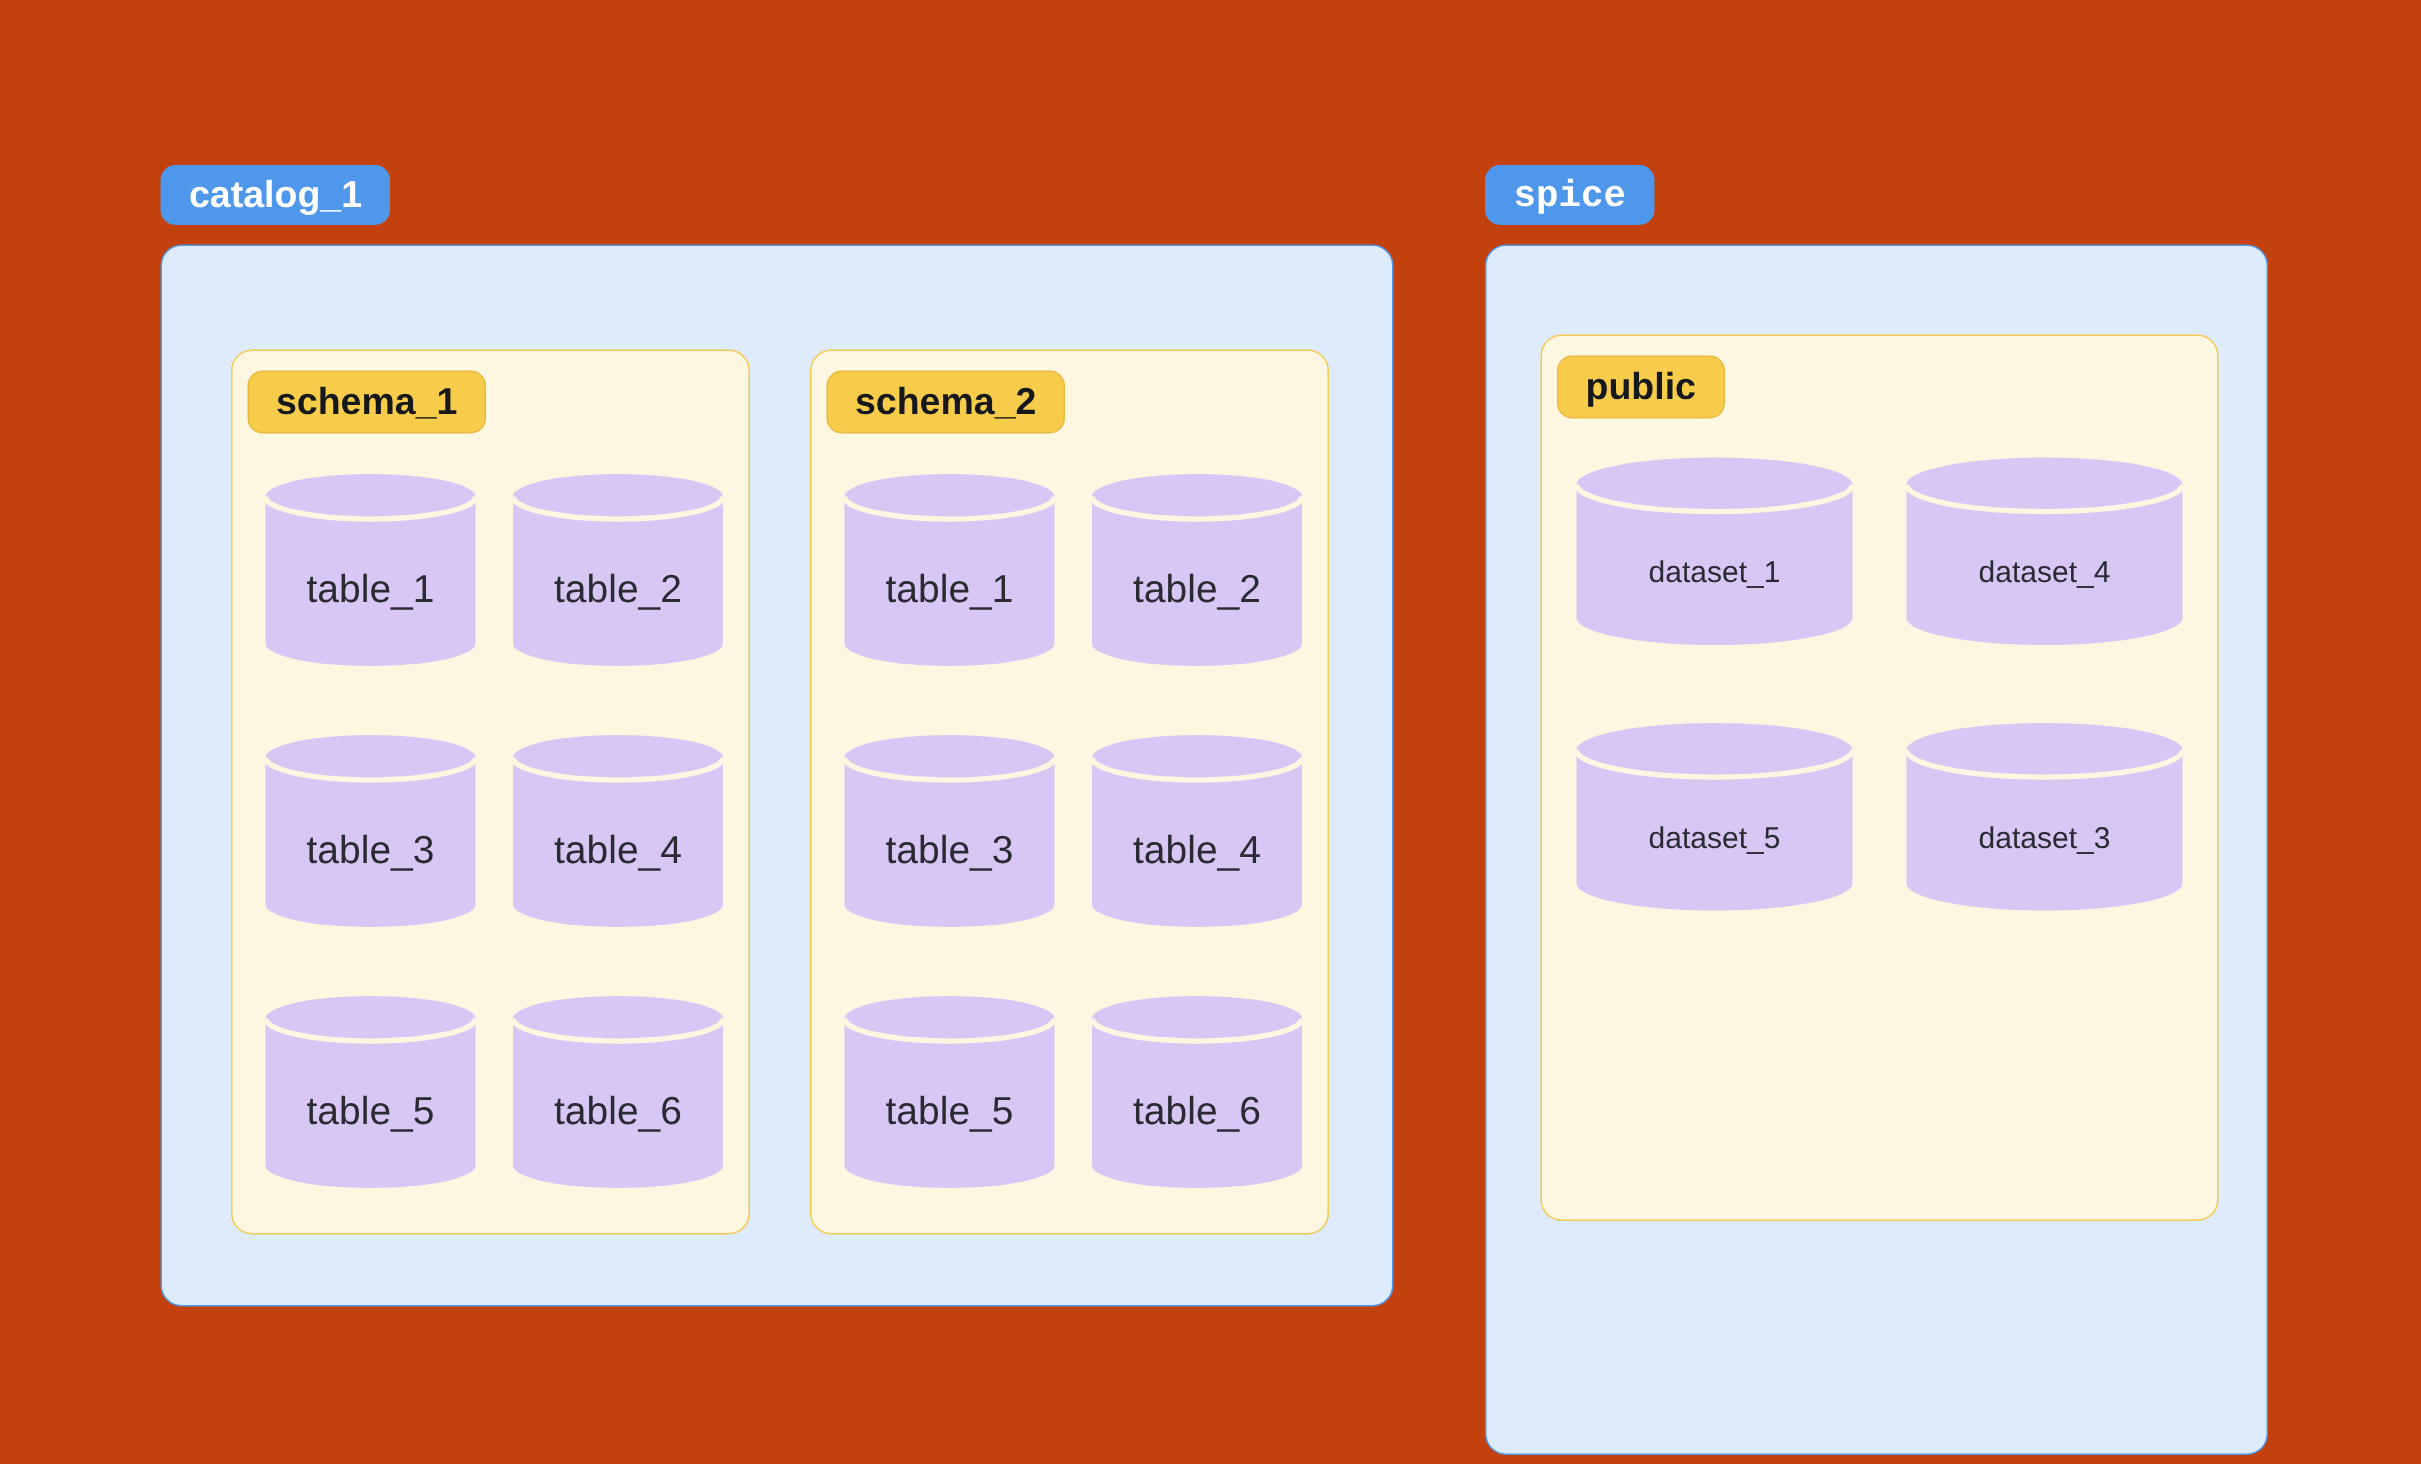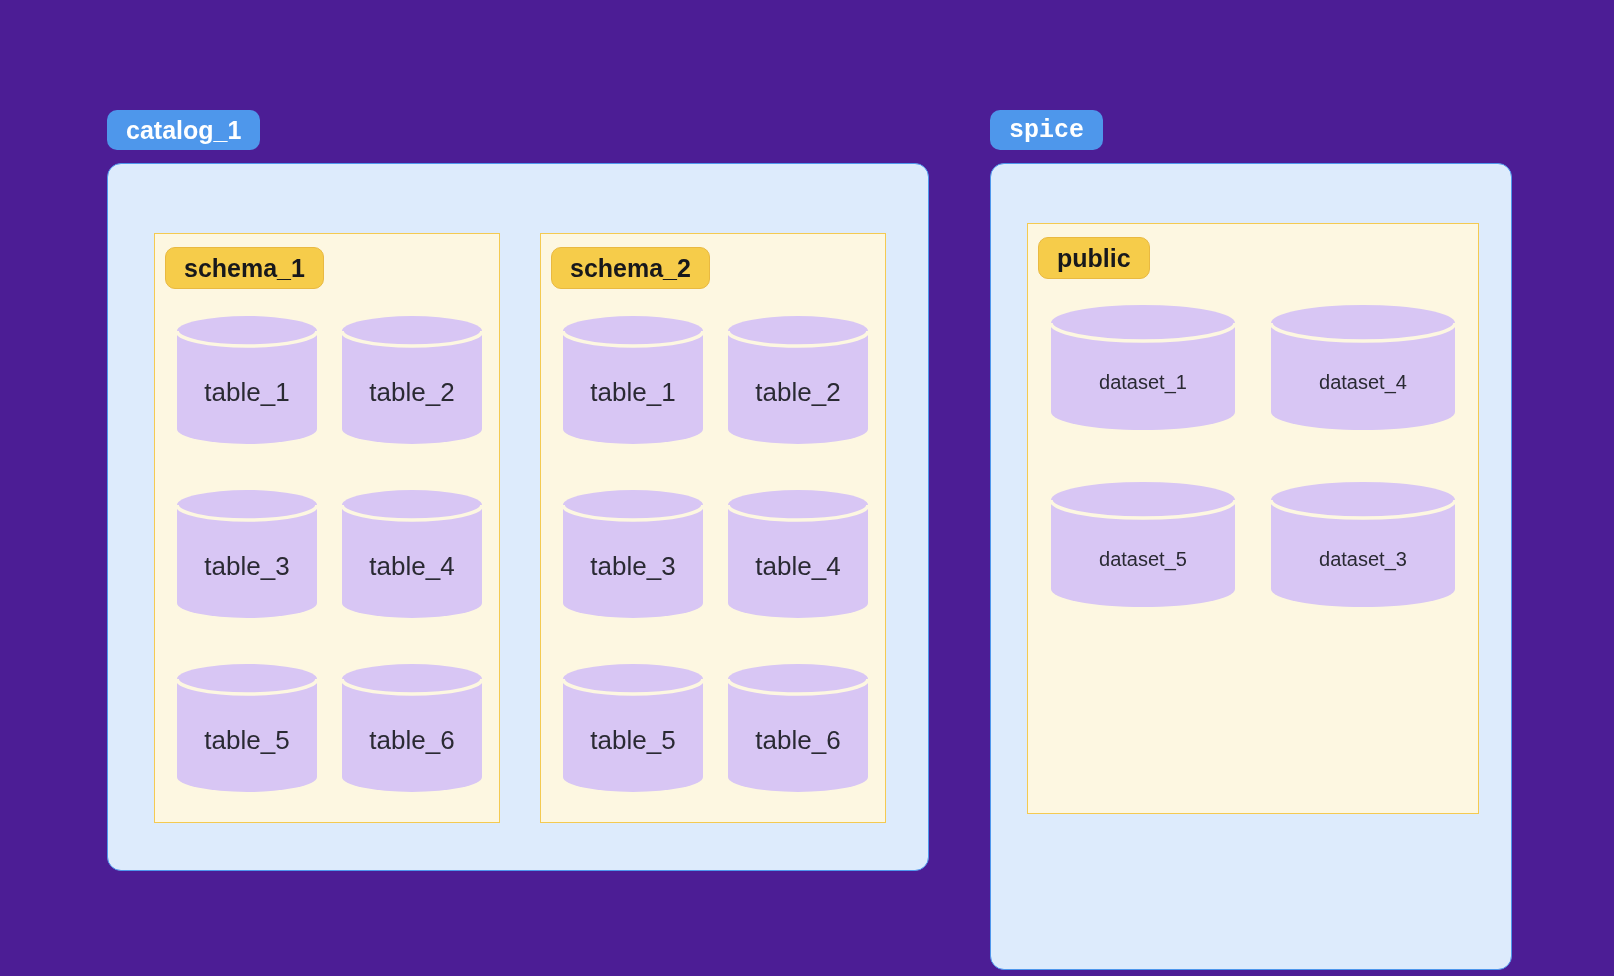--- a/index.html
+++ b/index.html
@@ -5,21 +5,21 @@
   html, body { margin: 0; padding: 0; }
   body {
     background: #ffffff;
     font-family: "Liberation Sans", "DejaVu Sans", sans-serif;
     -webkit-font-smoothing: antialiased;
   }
   #canvas {
     position: relative;
     width: 1614px;
     height: 976px;
-    background: #4c1d95;
+    background: #c2410c;
     overflow: hidden;
   }
   
   .tag {
     position: absolute;
     display: inline-flex;
     align-items: center;
     border-radius: 10px;
     font-weight: 700;
     white-space: nowrap;
@@ -45,21 +45,21 @@
     position: absolute;
     background: #DDEBFC;
     border: 1.5px solid #4E97EC;
     border-radius: 14px;
     box-sizing: border-box;
   }
   .schema-box {
     position: absolute;
     background: #FDF7E1;
     border: 1.5px solid #F4CA51;
-    border-radius: 0;
+    border-radius: 14px;
     box-sizing: border-box;
   }
   
   .grid { position: absolute; display: grid; }
   .grid.small-grid {
     grid-template-columns: repeat(2, 128px);
     column-gap: 37px;
     row-gap: 46px;
   }
   .grid.large-grid {

